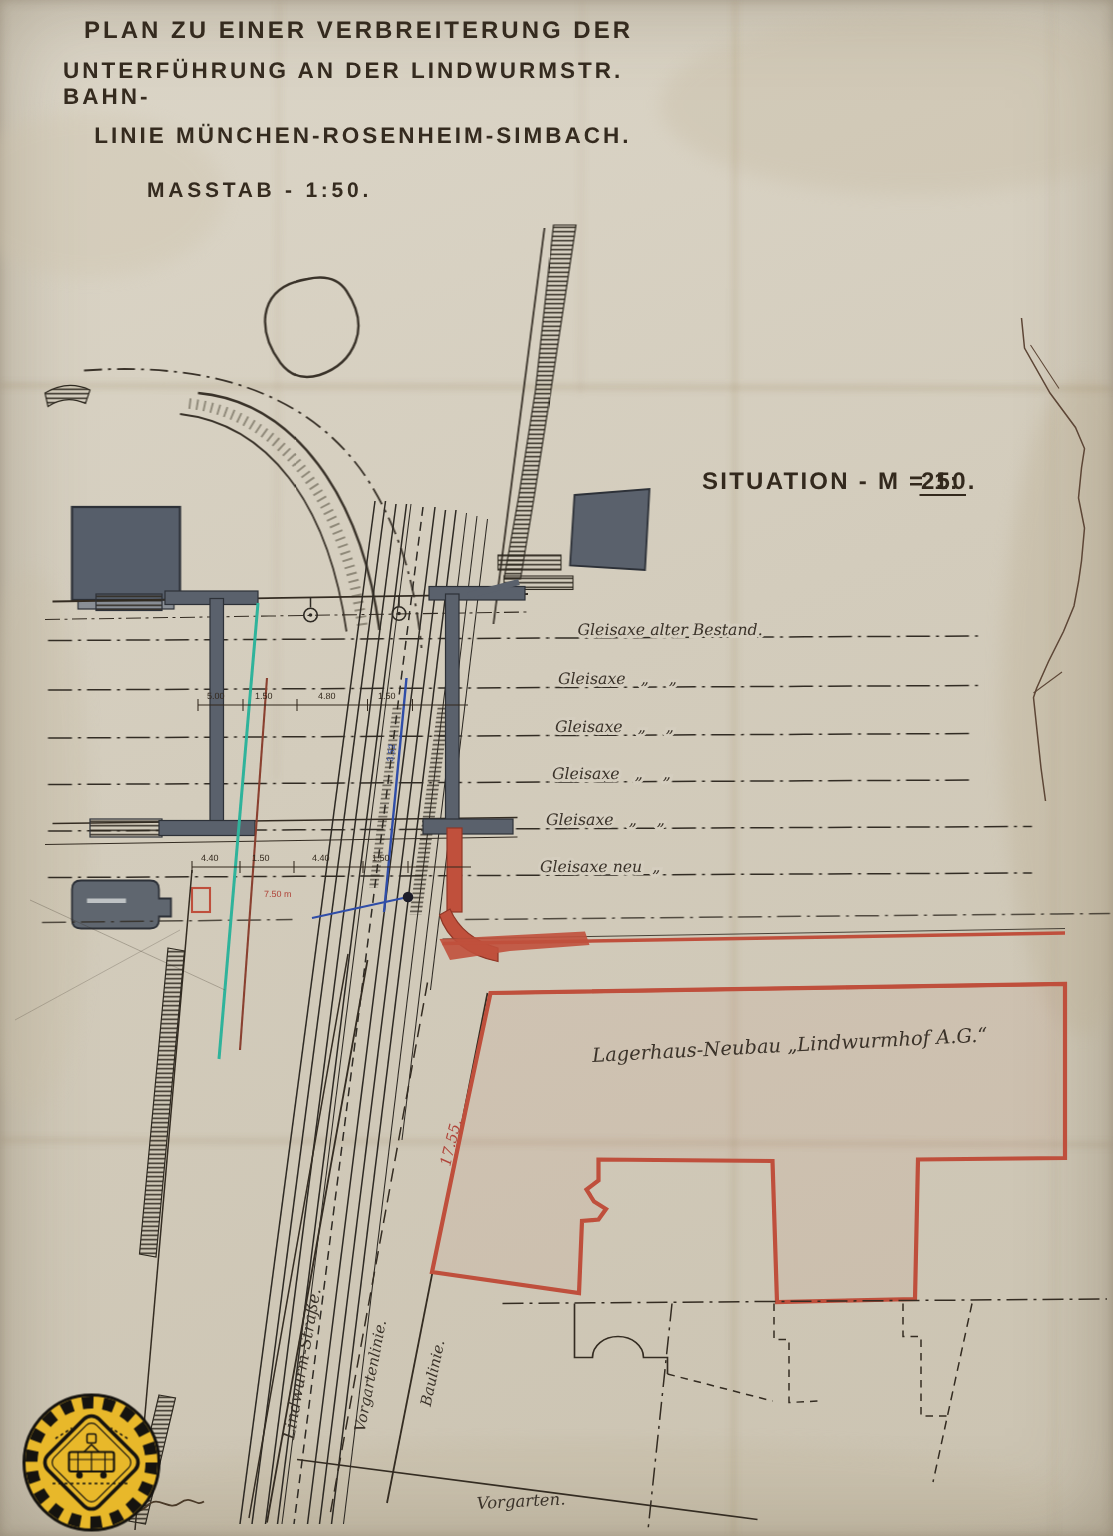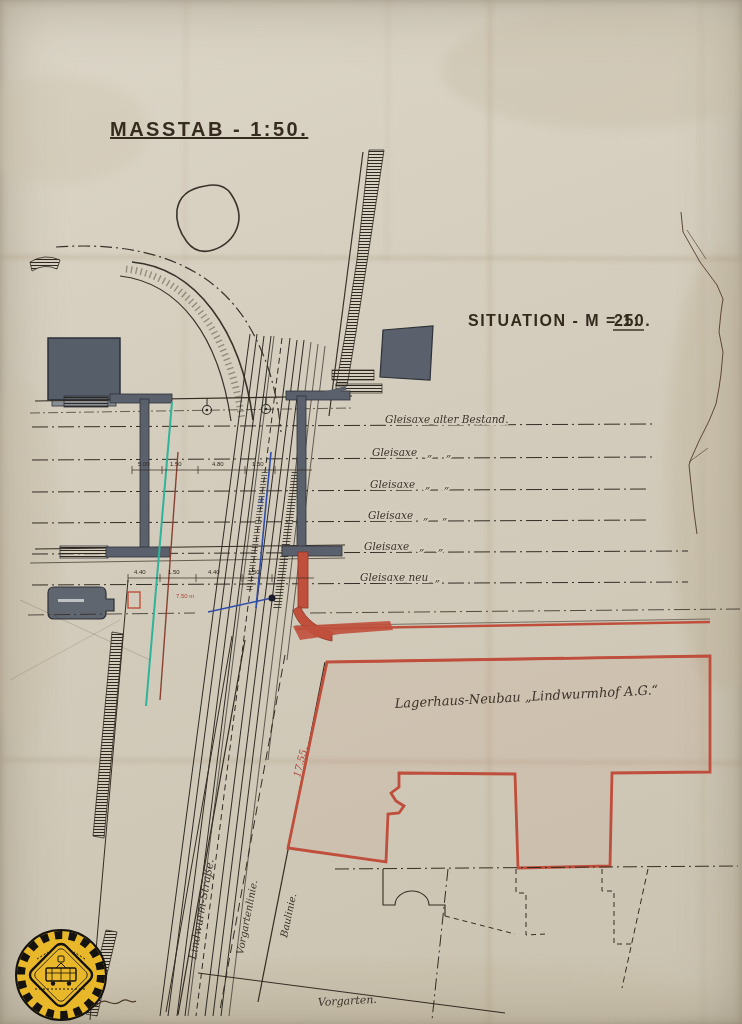--- a/index.html
+++ b/index.html
@@ -6,22 +6,22 @@
   .sheet{position:relative;width:742px;height:1024px;overflow:hidden;
     background:linear-gradient(160deg,#dcd6c8 0%,#d3ccbc 45%,#cbc3b1 100%);
     box-shadow:inset 0 0 60px rgba(90,75,50,.35), inset 0 0 8px rgba(70,55,35,.25);
     font-family:"Liberation Sans",sans-serif;}
   svg{position:absolute;left:0;top:0;}
   .titleblock{position:absolute;left:42px;top:12px;width:400px;color:#352b1f;
     letter-spacing:2px;font-weight:bold;}
   .t1{font-size:16px;margin-left:14px;}
   .t2{font-size:15px;margin-top:9px;}
   .t3{font-size:15px;margin-top:9px;text-align:center;}
-  .masstab{position:absolute;left:110px;top:118px;font-size:20px;letter-spacing:2.5px;
-    color:#352b1f;font-weight:bold;text-decoration:underline;}
+  .masstab{position:absolute;left:98px;top:118px;font-size:14px;letter-spacing:2.5px;
+    color:#352b1f;font-weight:bold;}
   text{fill:#342c22;}
   .situ{font-size:16px;letter-spacing:1.5px;font-weight:bold;fill:#33291d;
     font-family:"Liberation Sans",sans-serif;}
   .axis-label{font-family:"DejaVu Serif",serif;font-style:italic;font-size:10.5px;
     fill:#3b332a;paint-order:stroke;stroke:#d5cebf;stroke-width:4px;}
   .cursive{font-family:"DejaVu Serif",serif;font-style:italic;fill:#3b332a;}
   .dim{font-size:6px;fill:#33291d;font-family:"Liberation Sans",sans-serif;}
   .reddim{fill:#b0453a;}
   .bluedim{fill:#2f4da8;}
 </style>
@@ -265,15 +265,20 @@
       <circle cx="8" cy="8.5" r="2.2" fill="#15130f" stroke="none"></circle>
       <path d="M-5,-7 L0,-12 L5,-7" stroke-width="1"></path>
       <rect x="-3" y="-19" width="6" height="6" rx="1" stroke-width="1"></rect>
       <line x1="-26" y1="14" x2="26" y2="14" stroke-width="1" stroke-dasharray="2 2"></line>
       <line x1="-24" y1="-16" x2="-13" y2="-23" stroke-width="1" stroke-dasharray="2 2"></line>
       <line x1="24" y1="-16" x2="13" y2="-23" stroke-width="1" stroke-dasharray="2 2"></line>
     </g>
   </g>
 </svg>
 
+<div class="titleblock">
+  <div class="t1">PLAN ZU EINER VERBREITERUNG DER</div>
+  <div class="t2">UNTERFÜHRUNG AN DER LINDWURMSTR. BAHN-</div>
+  <div class="t3">LINIE MÜNCHEN-ROSENHEIM-SIMBACH.</div>
+</div>
 <div class="masstab">MASSTAB - 1:50.</div>
 
 </div>
 
 </body></html>

